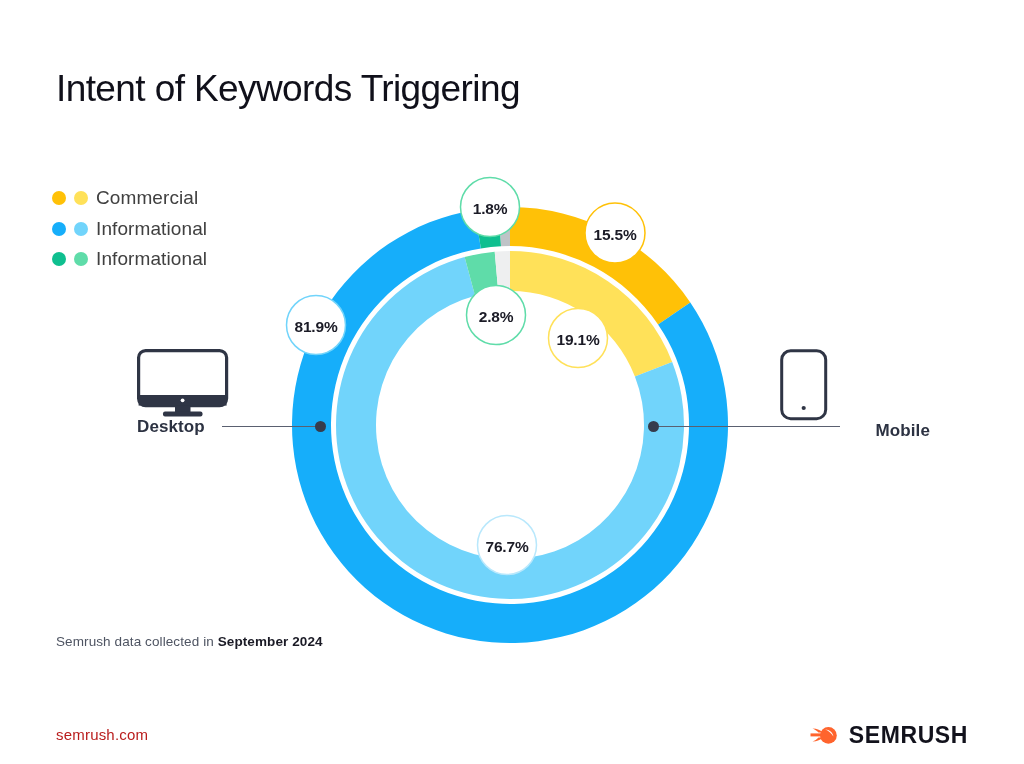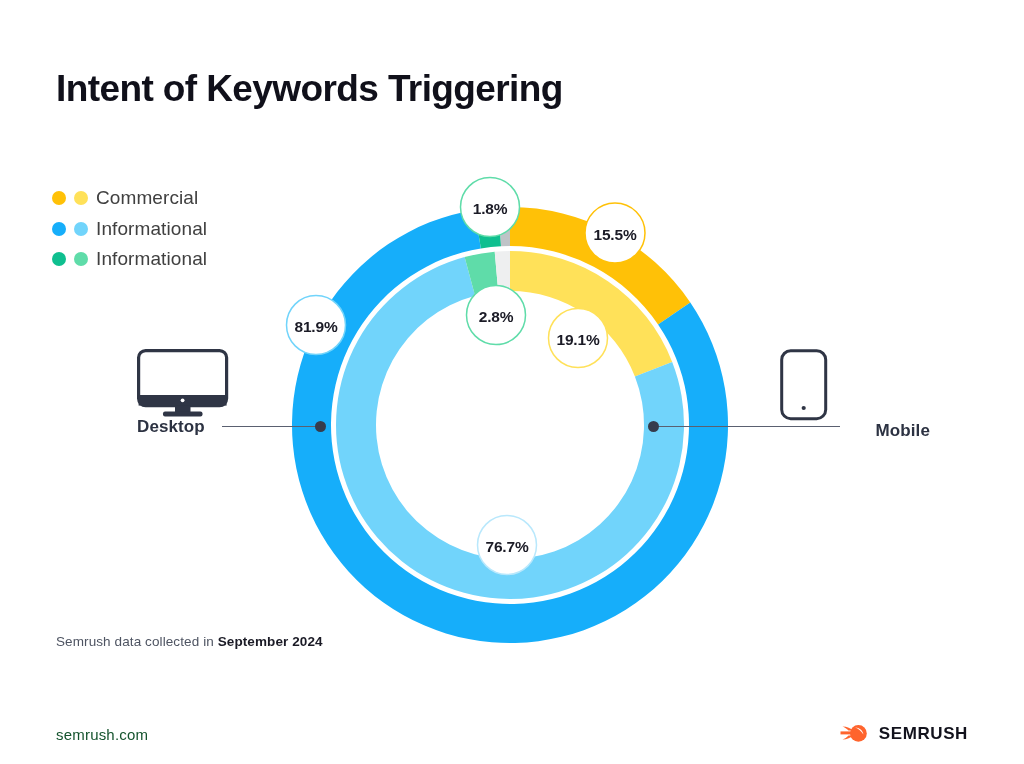--- a/index.html
+++ b/index.html
@@ -9,21 +9,21 @@
     font-family:"Liberation Sans", sans-serif;
     color:#1b1b26;
     overflow:hidden;
     position:relative;
   }
   #stage{position:absolute;left:0;top:0;width:1024px;height:764px;}
 
   
   .title{
     position:absolute;left:56px;top:41px;width:700px;
-    font-size:37px;line-height:1.24;font-weight:700;
+    font-size:37px;line-height:1.24;font-weight:400;
     letter-spacing:-0.6px;color:#10101a;
   }
   .title .l2{display:block;}
 
   
   .legend{position:absolute;left:52px;top:183px;}
   .legend-row{display:flex;align-items:center;height:30.5px;}
   .dots{display:flex;align-items:center;width:44px;}
   .dot{width:14px;height:14px;border-radius:50%;display:inline-block;}
   .dot.d2{margin-left:8px;}
@@ -61,24 +61,24 @@
   #dot-right{left:648px;}
 
   
   .footnote{
     position:absolute;left:56px;top:634px;
     font-size:13.5px;color:#4e5462;letter-spacing:.1px;
   }
   .footnote b{font-weight:700;color:#1b1b26;}
   .site{
     position:absolute;left:56px;top:726px;
-    font-size:15px;color:#14532d;letter-spacing:.2px;
+    font-size:15px;color:#b91c1c;letter-spacing:.2px;
   }
   .brand{position:absolute;right:56px;top:722px;display:flex;align-items:center;gap:9px;}
-  .brand-text{font-size:17px;font-weight:700;letter-spacing:.6px;color:#12121c;}
+  .brand-text{font-size:23px;font-weight:700;letter-spacing:.6px;color:#12121c;}
 </style>
 </head>
 <body>
 
 <div id="stage">
 
   <h1 class="title">
     <span>Intent of Keywords Triggering</span>
   </h1>
 

